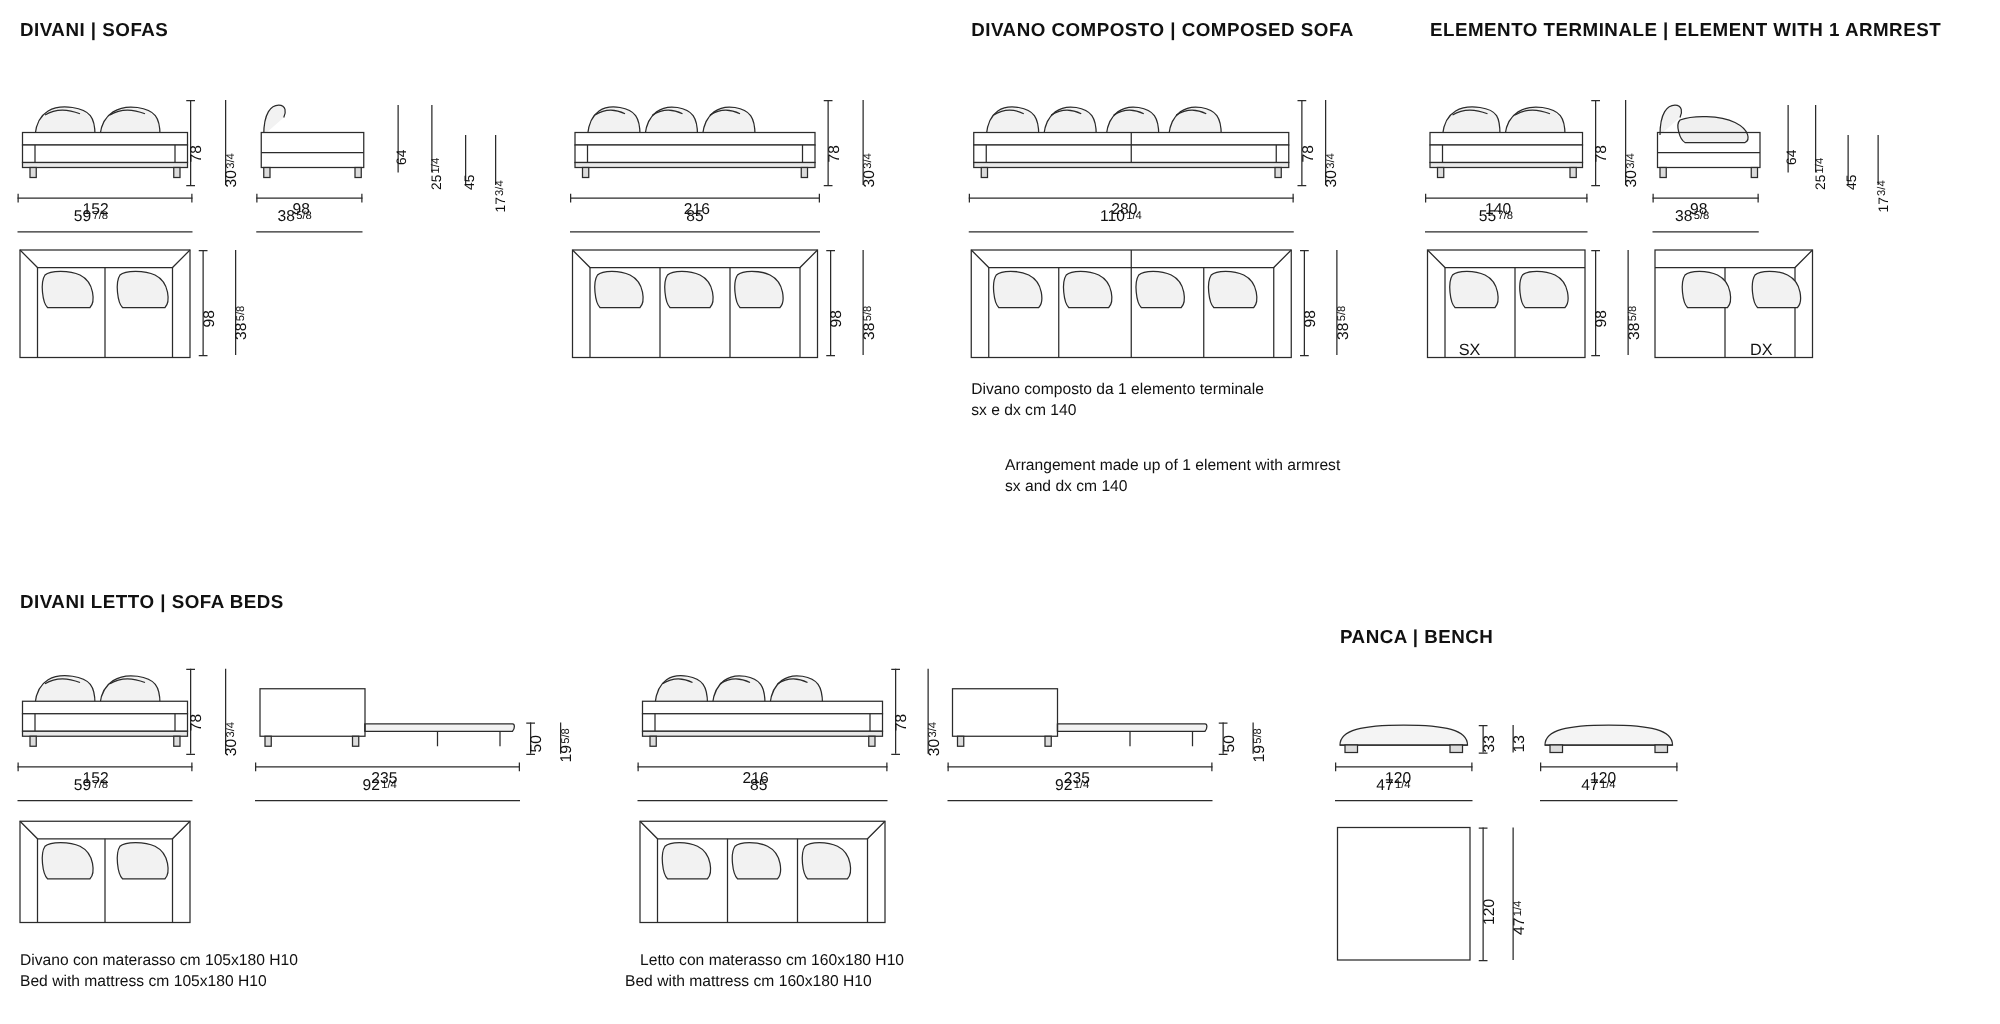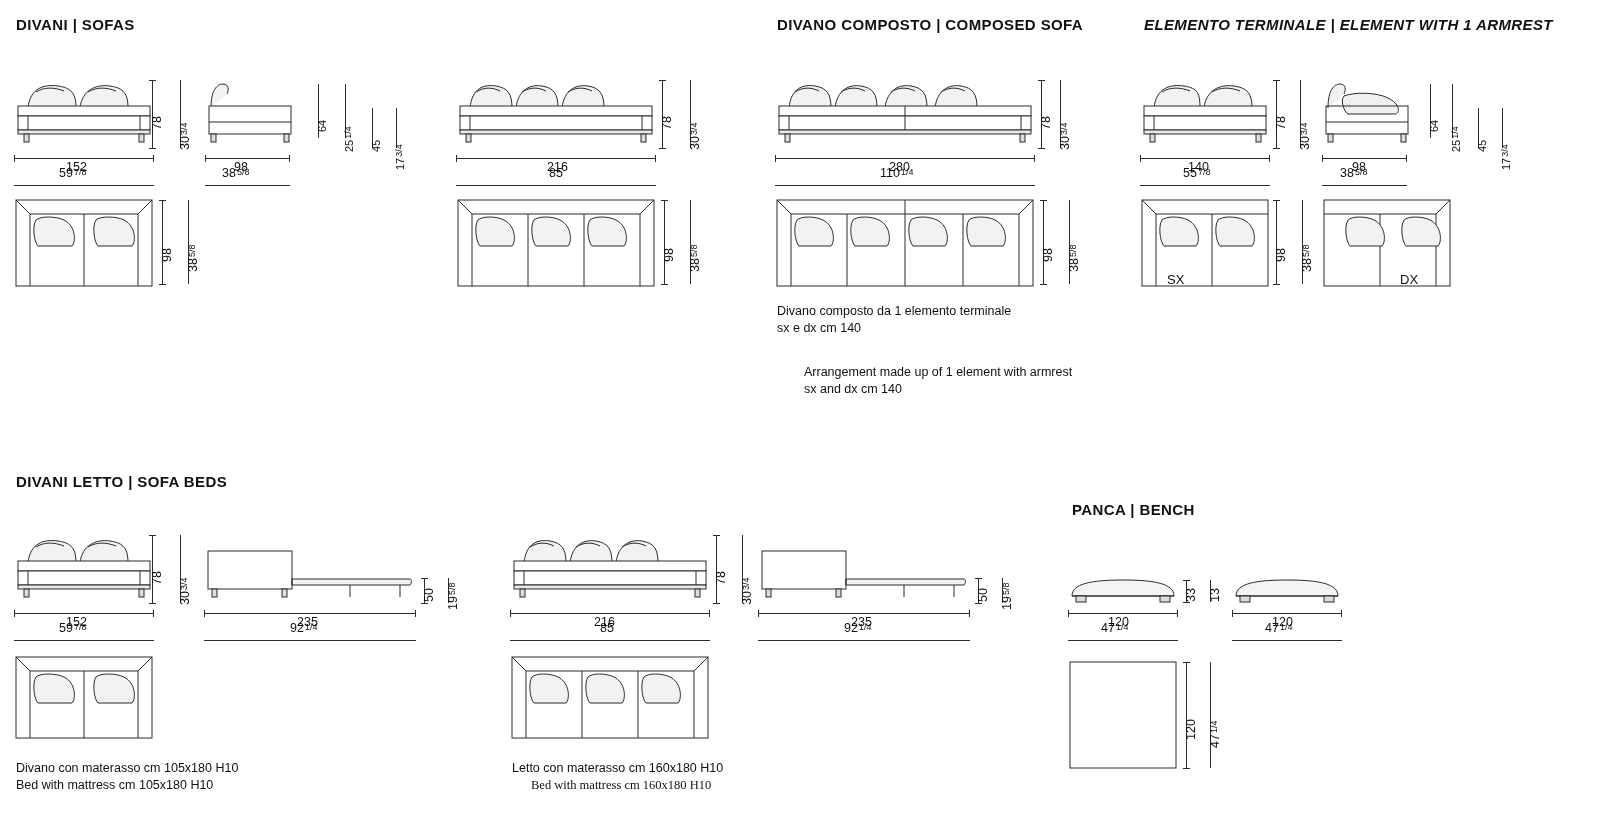--- a/index.html
+++ b/index.html
@@ -34,21 +34,21 @@
   .draw svg{display:block;}
   .label-sx{position:absolute;font-size:13px;color:#111;}
 </style>
 </head>
 <body>
 
 <div class="sheet">
 
   <div class="sec-title" style="left:16px;top:16px;">DIVANI  |  SOFAS</div>
   <div class="sec-title" style="left:777px;top:16px;">DIVANO COMPOSTO  |  COMPOSED SOFA</div>
-  <div class="sec-title" style="left:1144px;top:16px;font-style:italic;">ELEMENTO TERMINALE  |  ELEMENT WITH 1 ARMREST</div>
+  <div class="sec-title" style="left:1144px;top:16px;">ELEMENTO TERMINALE  |  ELEMENT WITH 1 ARMREST</div>
   <div class="sec-title" style="left:16px;top:473px;">DIVANI LETTO  |  SOFA BEDS</div>
   <div class="sec-title" style="left:1072px;top:473px;margin-top:28px;">PANCA  |  BENCH</div>
 
   <div class="draw" style="left:14px;top:78px;">
     <svg width="140" height="75" viewBox="0 0 140 75">
       <g fill="none" stroke="#2b2b2b" stroke-width="1">
 
         <path d="M14,30 C16,10 30,6 44,8 C58,10 62,16 62,30 Z" fill="#f2f2f2"></path>
         <path d="M66,30 C68,12 82,6 96,8 C110,10 114,16 114,30 Z" fill="#f2f2f2"></path>
         <path d="M22,14 C30,9 40,9 50,13"></path>
@@ -487,21 +487,21 @@
         <line x1="72" y1="16" x2="72" y2="83"></line>
         <line x1="128" y1="16" x2="128" y2="83"></line>
         <path d="M22,22 C26,18 40,18 48,22 C60,28 60,44 56,48 L24,48 C20,44 18,28 22,22 Z" fill="#f2f2f2"></path>
         <path d="M78,22 C82,18 96,18 104,22 C116,28 116,44 112,48 L80,48 C76,44 74,28 78,22 Z" fill="#f2f2f2"></path>
         <path d="M134,22 C138,18 152,18 160,22 C172,28 172,44 168,48 L136,48 C132,44 130,28 134,22 Z" fill="#f2f2f2"></path>
       </g>
     </svg>
   </div>
 
   <div class="note" style="left:512px;top:760px;">Letto con materasso cm 160x180 H10</div>
-  <div class="note" style="left:531px;top:777px;font-family:Liberation Serif, serif;">Bed with mattress cm 160x180 H10</div>
+  <div class="note" style="left:500px;top:777px;">Bed with mattress cm 160x180 H10</div>
 
   <div class="draw" style="left:1068px;top:570px;">
     <svg width="110" height="40" viewBox="0 0 110 40">
       <g fill="none" stroke="#2b2b2b" stroke-width="1">
         <path d="M4,26 C4,14 22,10 55,10 C88,10 106,14 106,26 Z" fill="#f4f4f4"></path>
         <line x1="4" y1="26" x2="106" y2="26"></line>
         <rect x="8" y="26" width="10" height="6" fill="#dcdcdc"></rect>
         <rect x="92" y="26" width="10" height="6" fill="#dcdcdc"></rect>
       </g>
     </svg>

